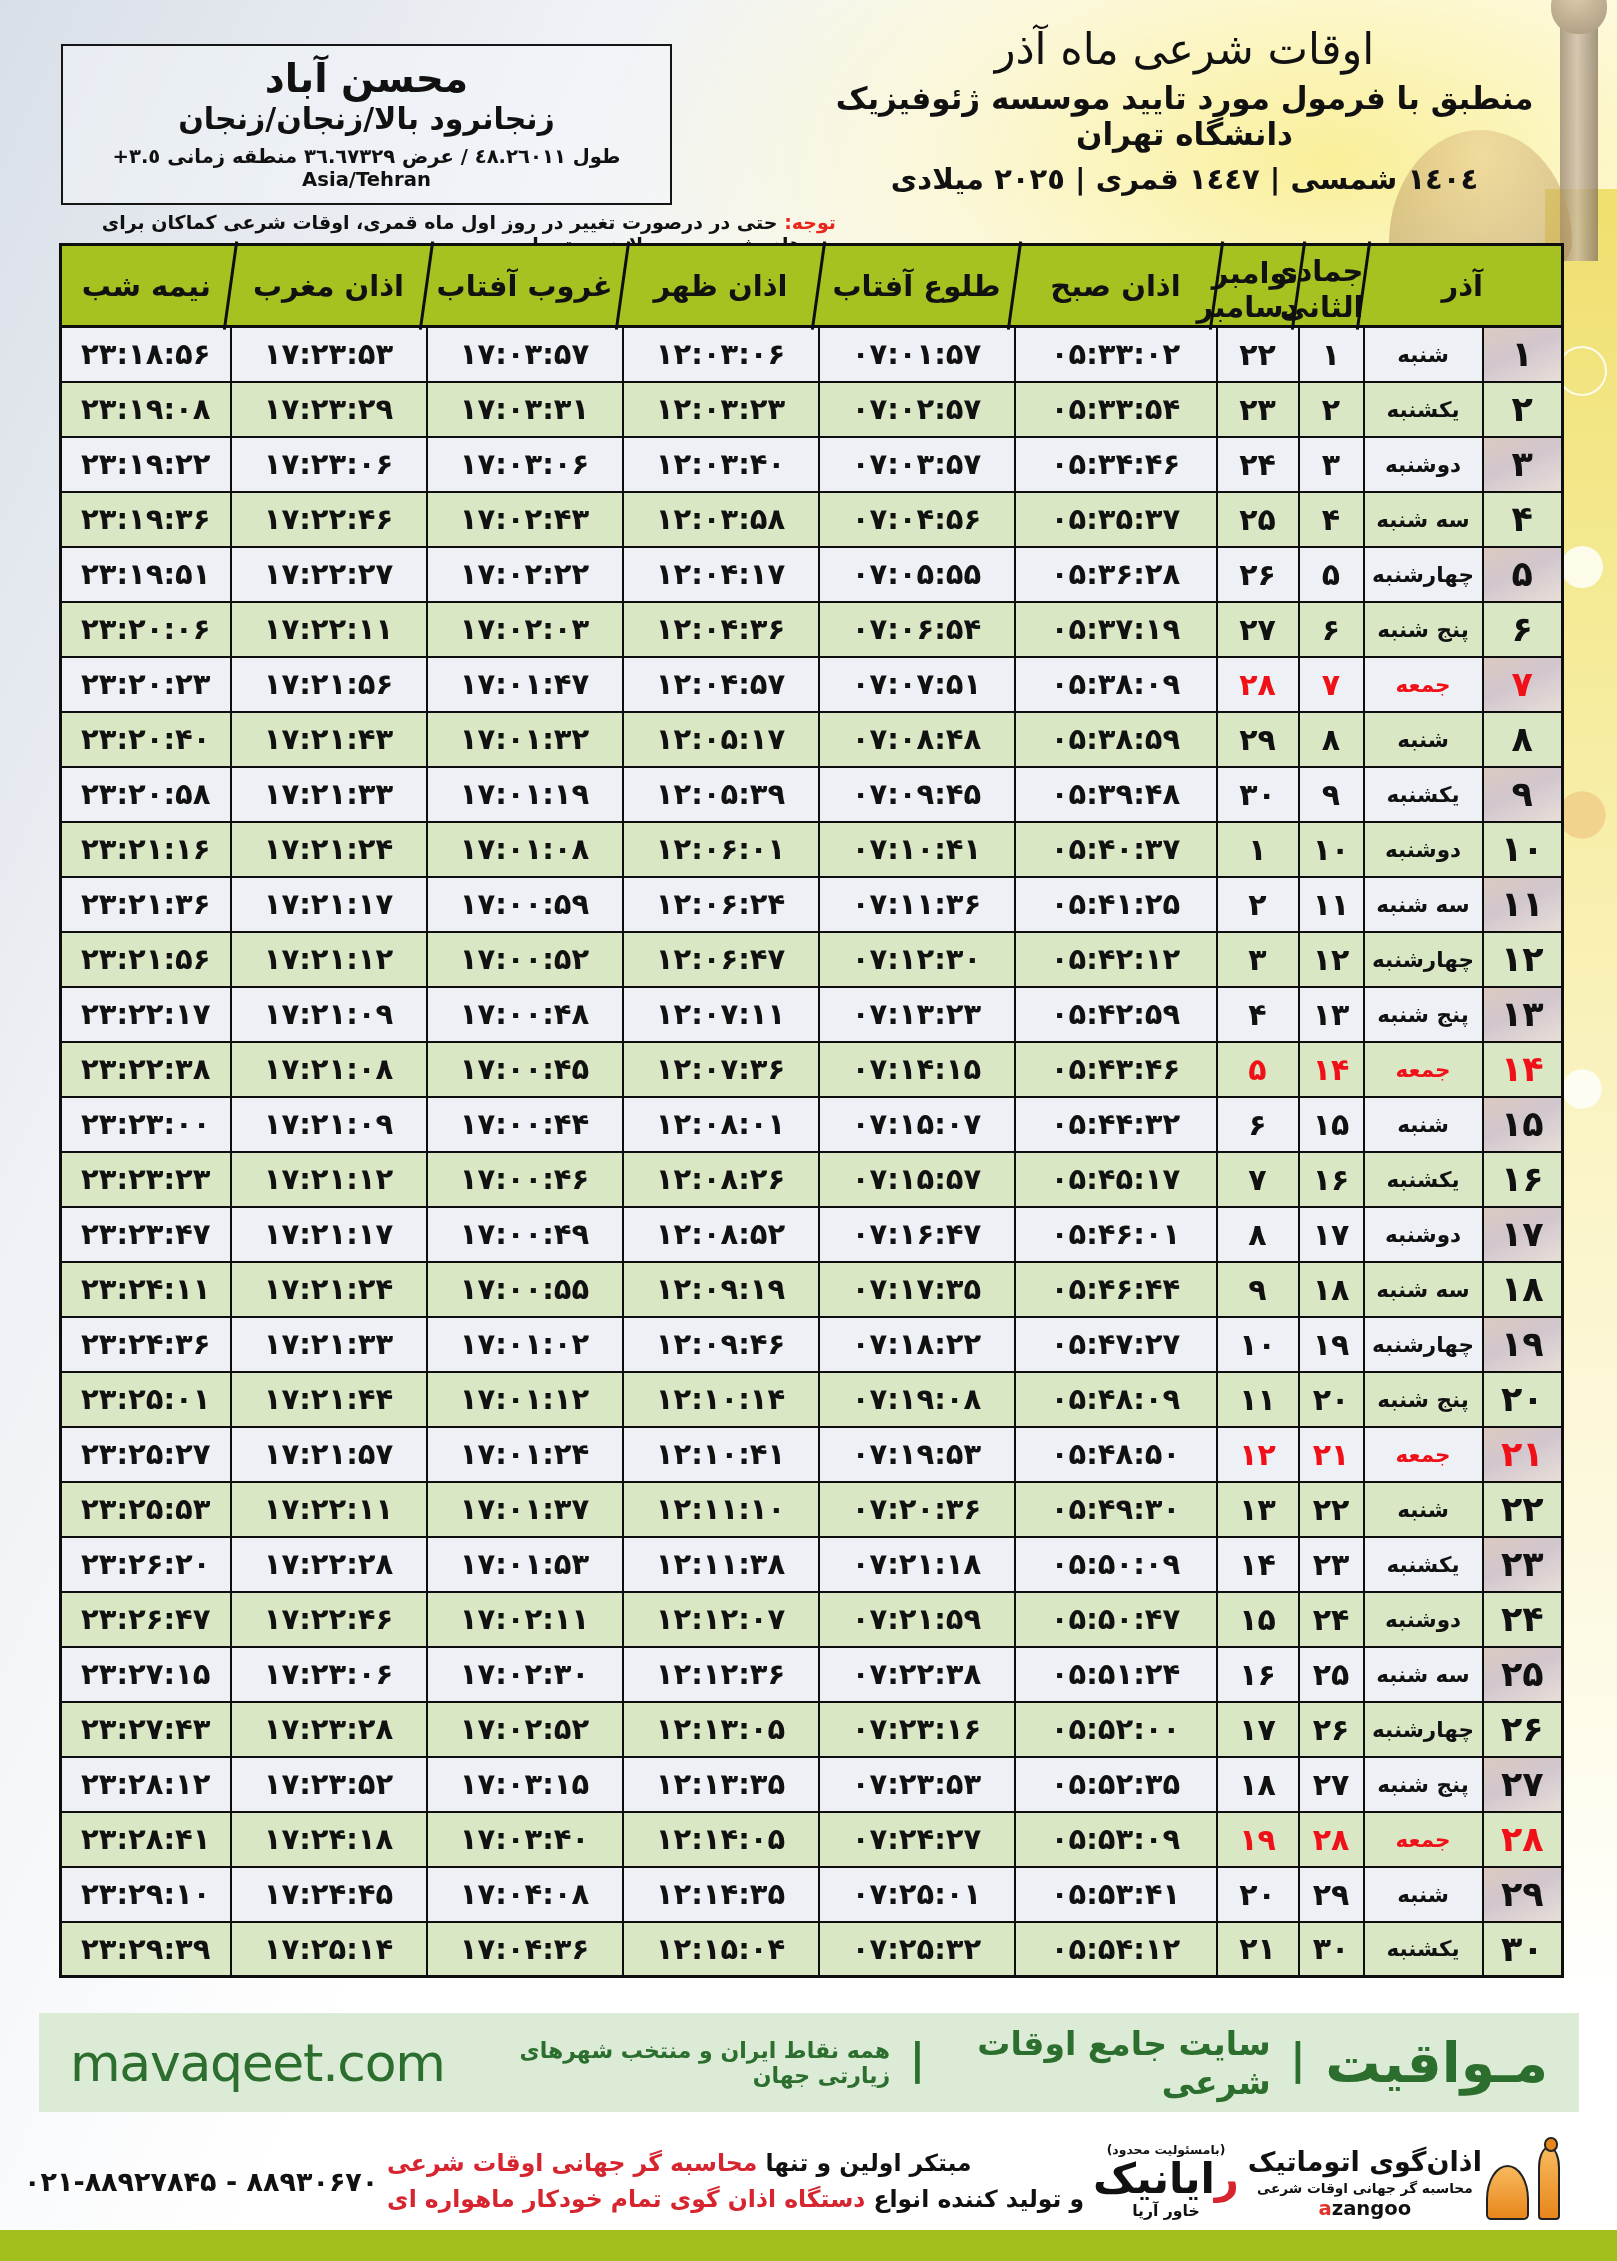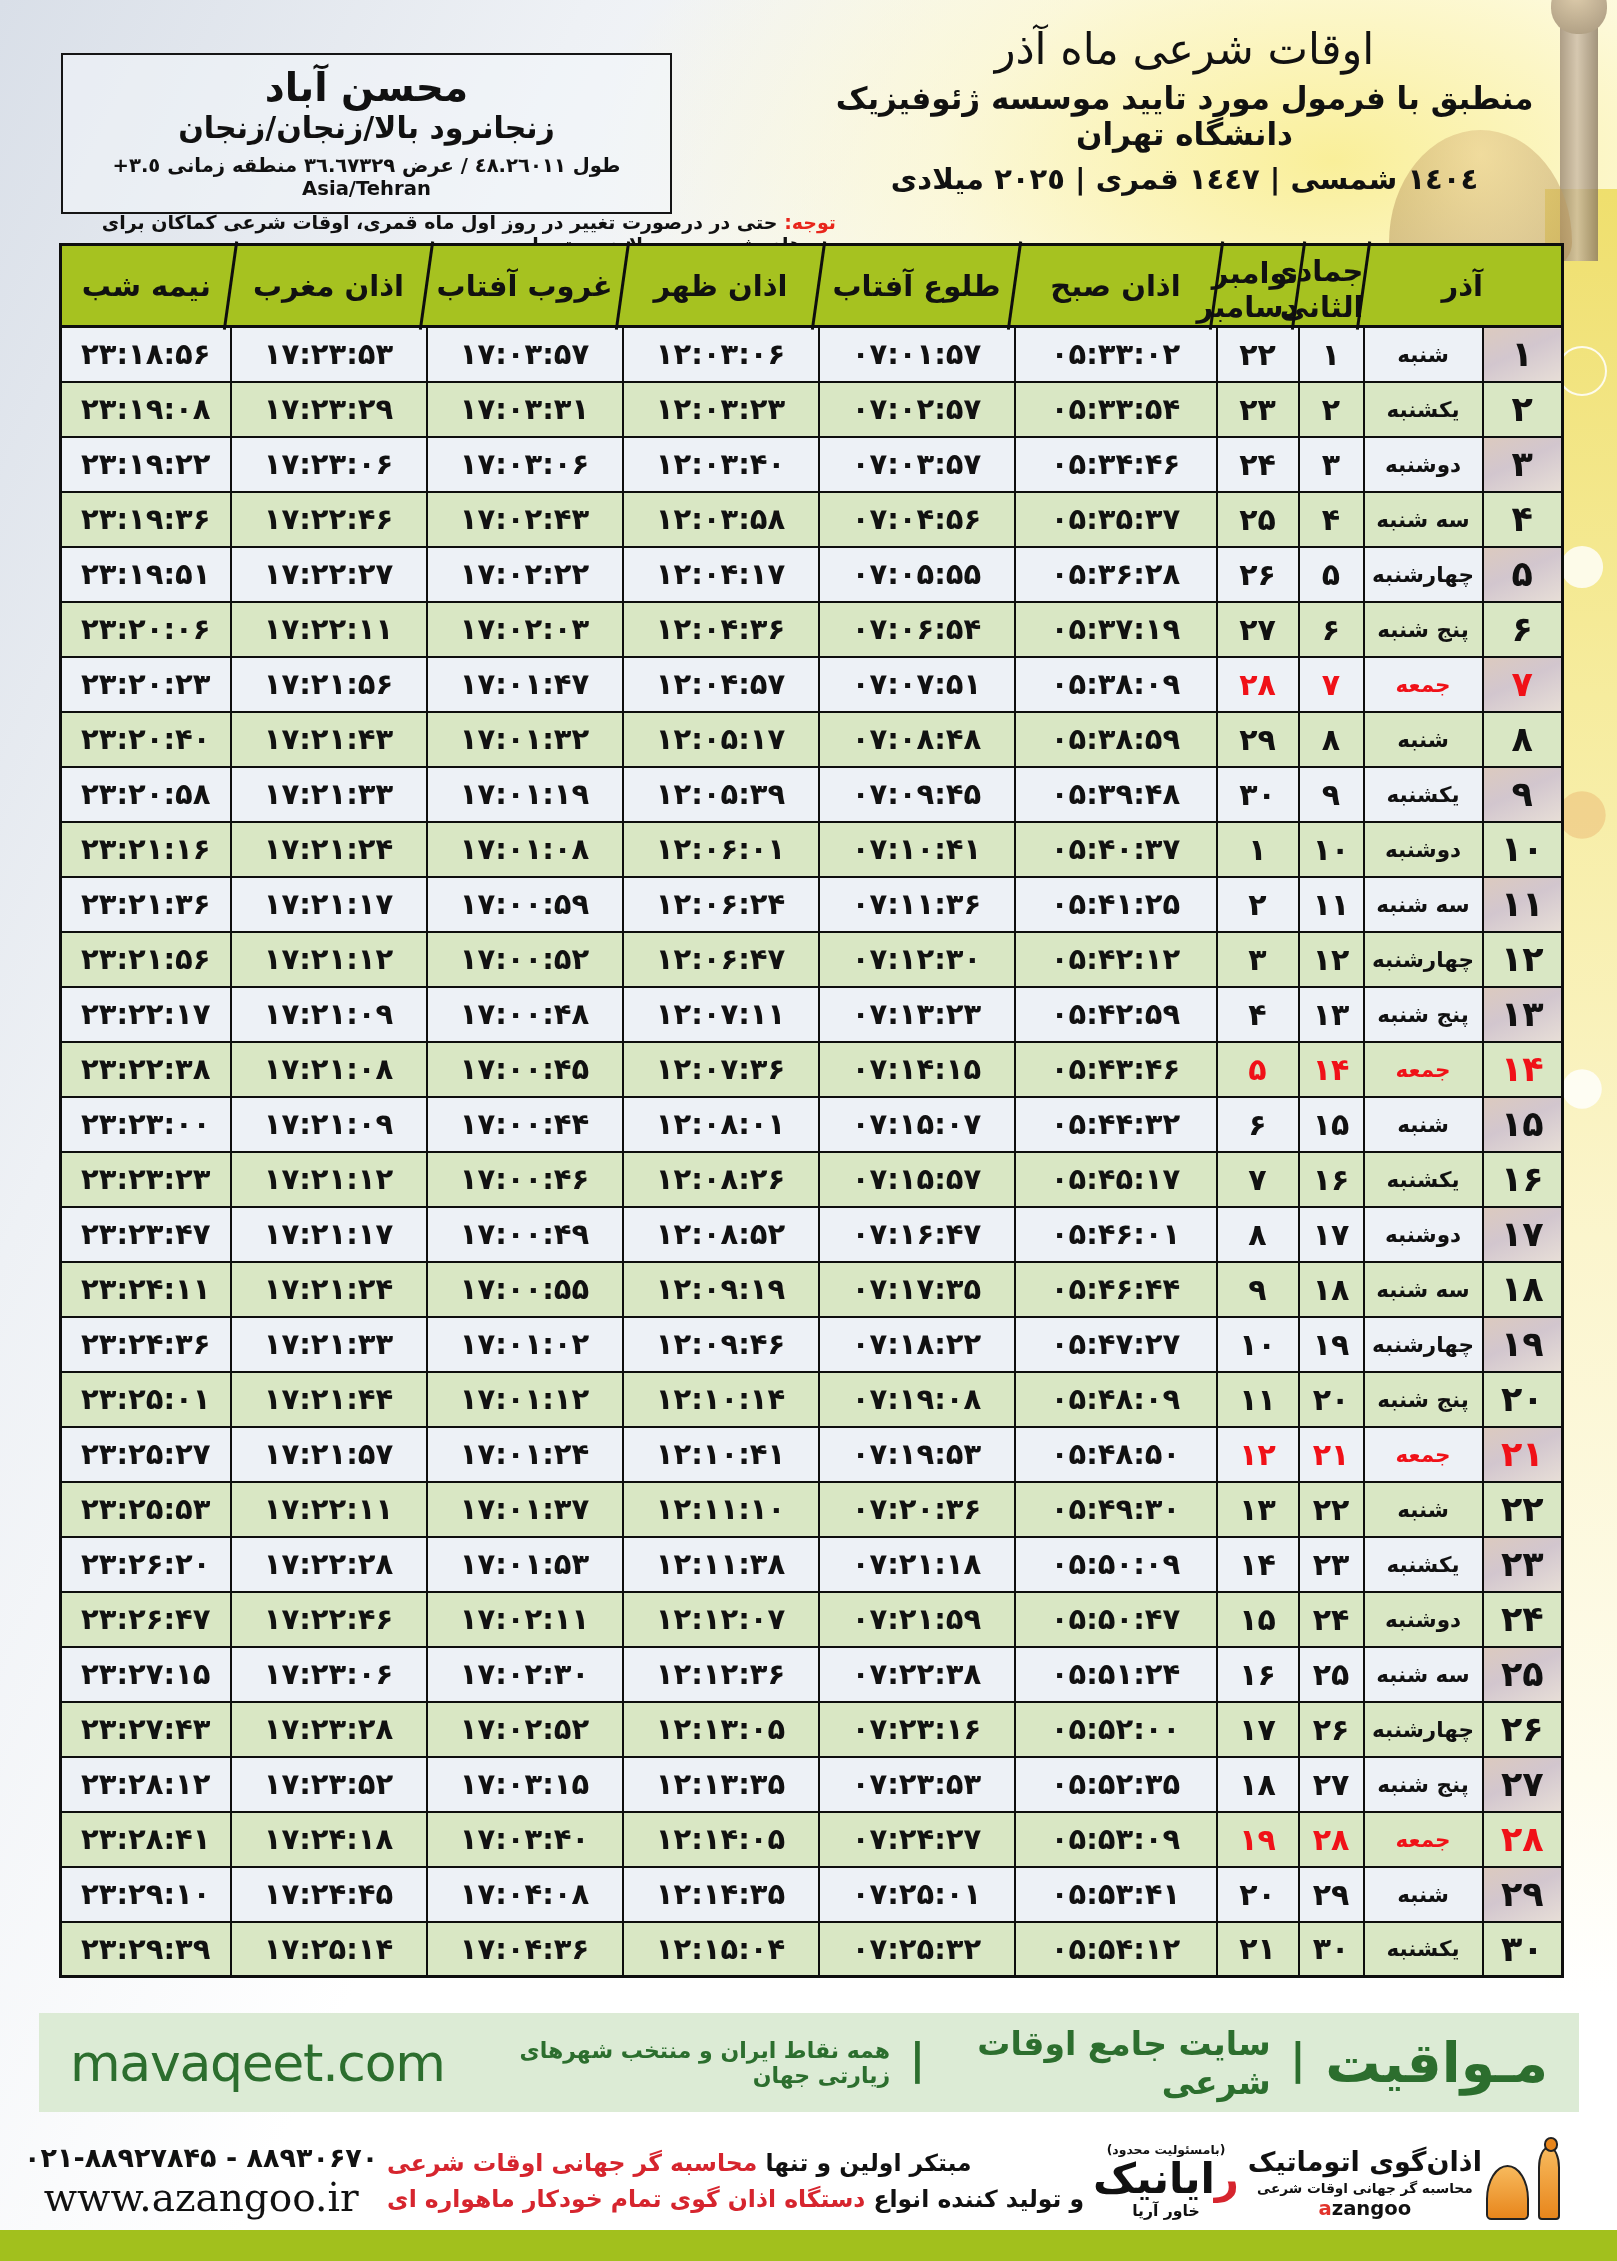--- a/index.html
+++ b/index.html
@@ -22,21 +22,21 @@
            background:radial-gradient(circle at 45% 30%, #d3bd9c, #8a7660); border-radius:50% 50% 46% 46%; }
   .dome-big { position:absolute; top:130px; right:46px; width:183px; height:137px; opacity:.5;
            background:radial-gradient(ellipse at 50% 18%, #e5c488, #ad8a52); border-radius:50% 50% 12% 12% / 82% 82% 18% 18%; }
 
   
   .title-block { position:absolute; top:25px; right:42px; width:783px; text-align:center; direction:rtl; }
   .main-title { font-size:43px; font-weight:normal; line-height:1.12; }
   .sub-title  { font-size:31px; font-weight:bold; margin-top:6.5px; }
   .date-line  { font-size:29px; font-weight:bold; margin-top:10.4px; }
 
-  .location-box { position:absolute; top:53px; left:61px; width:611px; border:2.6px solid #151515;
+  .location-box { position:absolute; top:44px; left:61px; width:611px; border:2.6px solid #151515;
                   padding:10.4px 7.8px 11.7px; text-align:center; direction:rtl;
                   background:rgba(242,246,249,.55); }
   .loc-name   { font-size:39px; font-weight:bold; }
   .loc-region { font-size:30px; font-weight:bold; margin-top:0; }
   .loc-coords { font-size:19.6px; font-weight:bold; margin-top:9px; }
 
   .notice { position:absolute; top:211px; left:43px; width:793px; direction:rtl; text-align:right;
             font-size:19px; font-weight:bold; }
   .notice .red { color:#e8261c; }
 
@@ -529,21 +529,20 @@
     <span class="fb-tag">سایت جامع اوقات شرعی</span>
     <span class="fb-div">|</span>
     <span class="fb-cov">همه نقاط ایران و منتخب شهرهای زیارتی جهان</span>
     <span class="fb-spacer"></span>
     <span class="fb-url">mavaqeet.com</span>
   </div>
 
   <div class="bottom-row">
     <div class="contact">
       <div class="phones">۰۲۱-۸۸۹۲۷۸۴۵ - ۸۸۹۳۰۶۷۰</div>
-      <div class="website">www.azangoo.ir</div>
     </div>
     <div class="promo">
       <div><span>مبتکر اولین و تنها</span><span class="red"> محاسبه گر جهانی اوقات شرعی</span></div>
       <div><span>و تولید کننده انواع</span><span class="red"> دستگاه اذان گوی تمام خودکار ماهواره ای</span></div>
     </div>
     <div class="rayanik">
       <div class="ray-note">(بامسئولیت محدود)</div>
       <div class="ray-main"><span class="red">ر</span><span>ایانیک</span></div>
       <div class="ray-sub">خاور آریا</div>
     </div>

